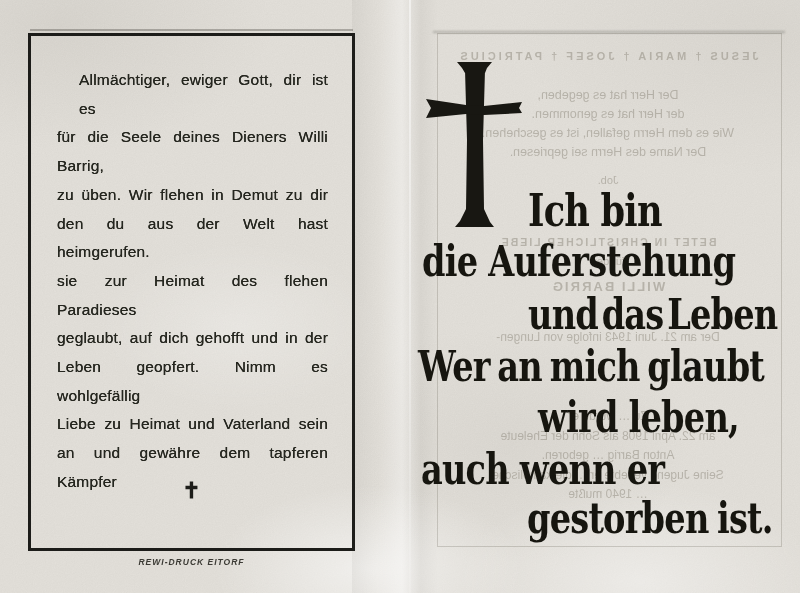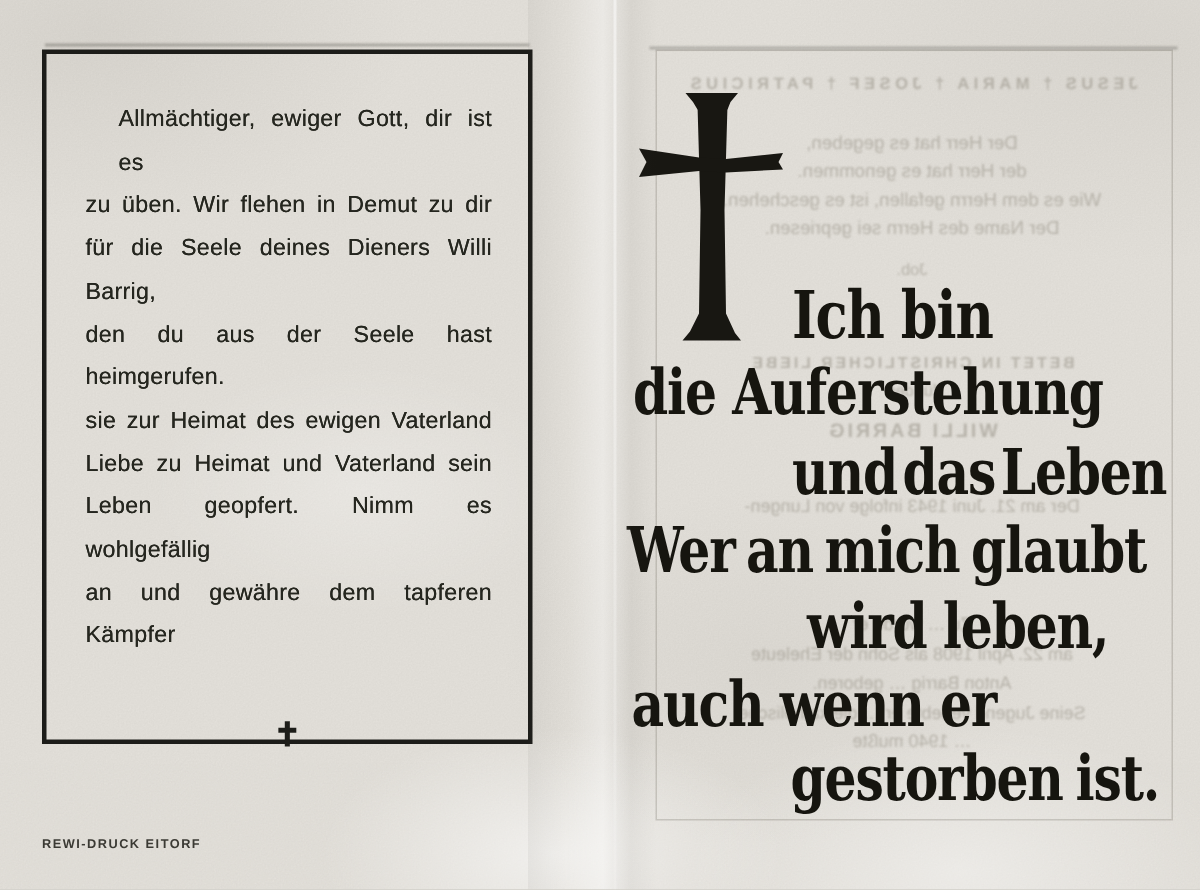--- a/index.html
+++ b/index.html
@@ -29,21 +29,21 @@
       rgba(255,255,255,0.35) 58%, rgba(60,58,52,0.05) 80%, rgba(60,58,52,0.0) 100%);
   }
   .crease {
     position:absolute; left:409px; top:0; width:2px; height:593px; pointer-events:none;
     background:linear-gradient(180deg, rgba(255,255,255,0.5), rgba(255,255,255,0.15));
     filter:blur(0.5px);
   }
 
   
   .frame {
-    position:absolute; left:28px; top:33px; width:327px; height:463px;
+    position:absolute; left:28px; top:33px; width:327px; height:518px;
     border:3px solid #1c1c19; box-sizing:border-box;
   }
   .frame-smudge {
     position:absolute; left:30px; top:29px; width:323px; height:2px;
     background:rgba(45,44,38,0.3); filter:blur(0.7px);
   }
   .prayer {
     position:absolute; left:26px; right:24px; top:30px;
     color:#25261f;
   }
@@ -51,22 +51,22 @@
     font-size:15.5px; line-height:28.7px; letter-spacing:0.2px; word-spacing:2.5px;
     text-align:justify; text-align-last:justify; white-space:nowrap-collapse;
     text-shadow:0 0 0.4px #25261f;
   }
   .prayer .pline.indent { padding-left:22px; box-sizing:border-box; }
   .small-cross {
     position:absolute; left:0; top:441px; width:100%; text-align:center;
     font-size:22px; font-weight:bold; color:#1d1d19; font-family:"DejaVu Serif", serif;
   }
   .printer {
-    position:absolute; left:28px; top:557px; width:327px; text-align:left;
-    font-size:8.5px; font-weight:bold; letter-spacing:1px; color:#3b3a34;
+    position:absolute; left:28px; top:557px; width:327px; text-align:center;
+    font-size:8.5px; font-weight:bold; letter-spacing:1px; color:#3b3a34;font-style:italic;
   }
 
   
   .ghost-frame {
     position:absolute; left:437px; top:33px; width:345px; height:514px;
     border:1px solid rgba(80,76,66,0.22); box-sizing:border-box;
   }
   .ghost-frame-top {
     position:absolute; left:433px; top:31px; width:352px; height:2px;
     background:rgba(55,53,46,0.28); filter:blur(0.8px);
@@ -163,26 +163,27 @@
     <div class="vline v3">Wer an mich glaubt</div>
     <div class="vline v4">wird leben,</div>
     <div class="vline v5">auch wenn er</div>
     <div class="vline v6">gestorben ist.</div>
   </div>
 
   <div class="frame-smudge"></div>
   <div class="frame">
     <div class="prayer">
       <div class="pline indent">Allmächtiger, ewiger Gott, dir ist es</div>
+      <div class="pline">für die Seele deines Dieners Willi Barrig,</div>
       <div class="pline">zu üben. Wir flehen in Demut zu dir</div>
-      <div class="pline">für die Seele deines Dieners Willi Barrig,</div>
-      <div class="pline">den du aus der Seele hast heimgerufen.</div>
-      <div class="pline">sie zur Heimat des ewigen Vaterland</div>
+      <div class="pline">den du aus der Welt hast heimgerufen.</div>
+      <div class="pline">sie zur Heimat des flehen Paradieses</div>
+      <div class="pline">geglaubt, auf dich gehofft und in der</div>
+      <div class="pline">Leben geopfert. Nimm es wohlgefällig</div>
       <div class="pline">Liebe zu Heimat und Vaterland sein</div>
-      <div class="pline">Leben geopfert. Nimm es wohlgefällig</div>
       <div class="pline">an und gewähre dem tapferen Kämpfer</div>
 
     </div>
     <div class="small-cross">✝</div>
   </div>
   <div class="printer">REWI-DRUCK EITORF</div>
 
   <div class="fold"></div>
   <div class="crease"></div>
 

